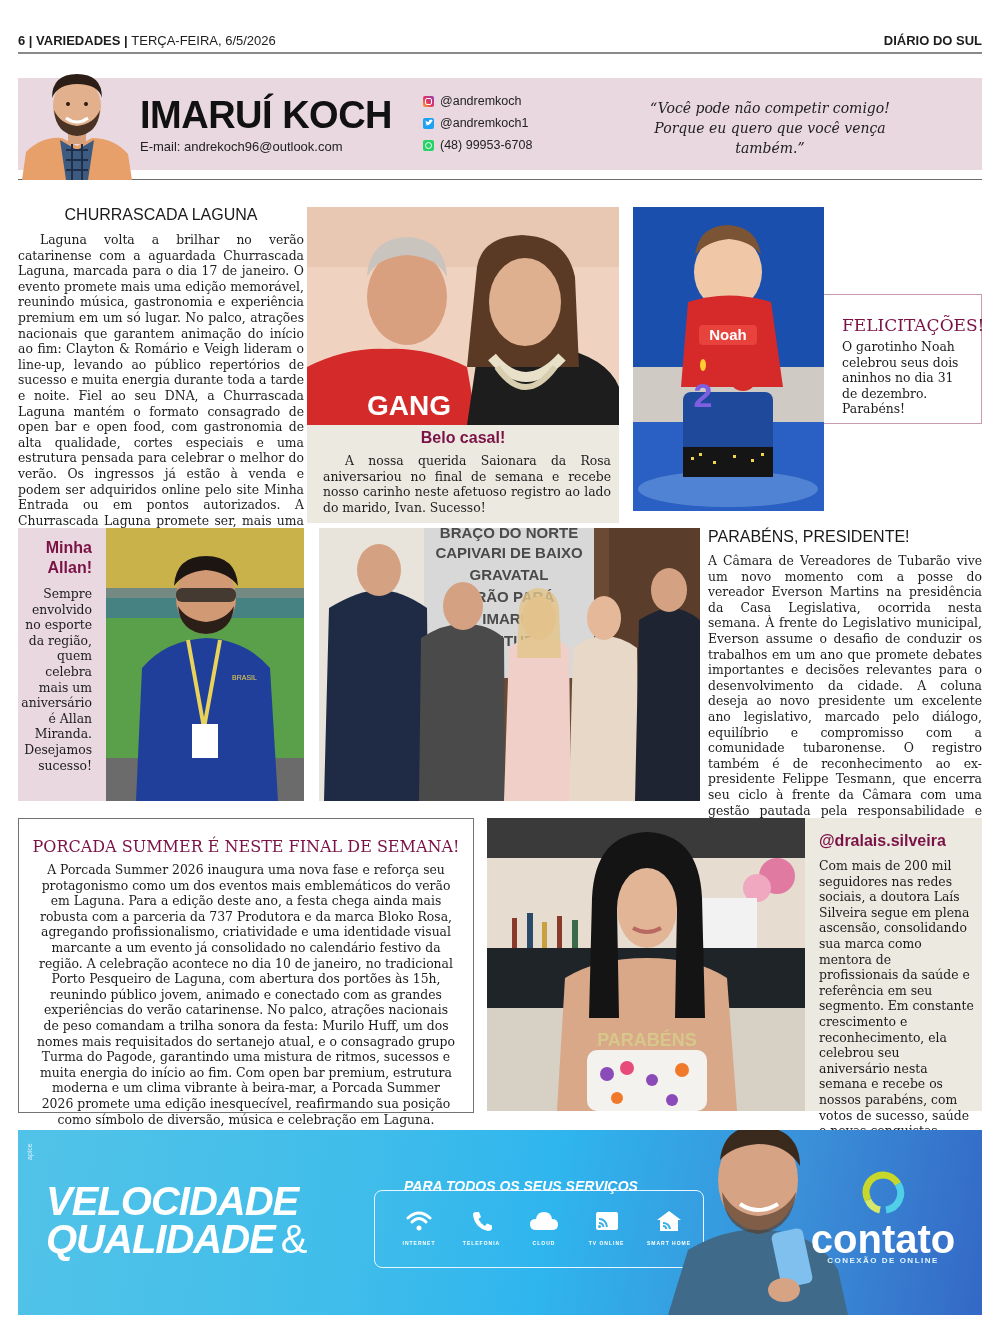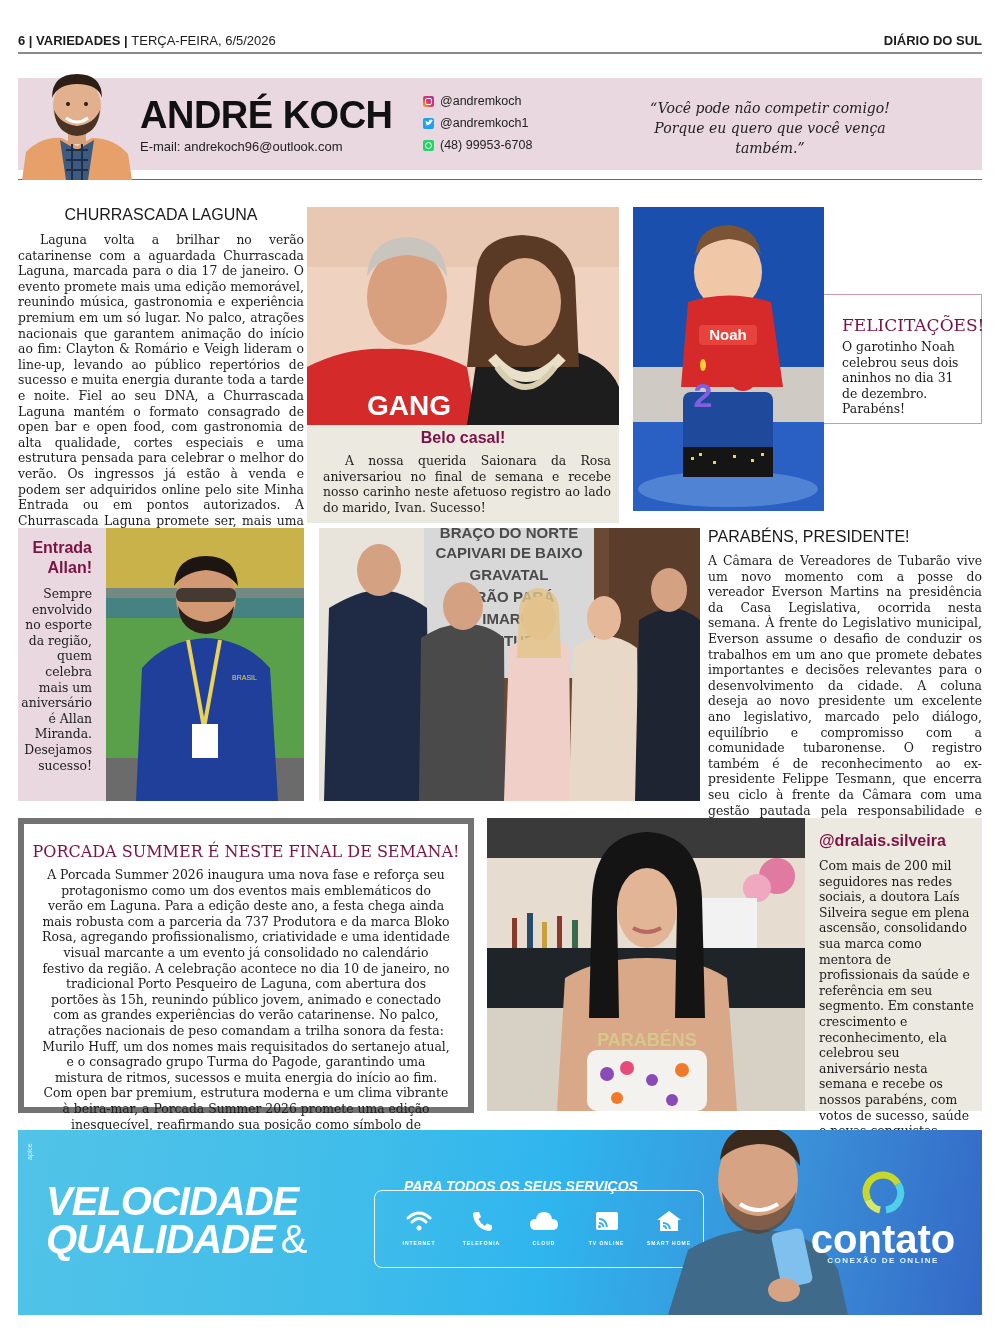--- a/index.html
+++ b/index.html
@@ -73,21 +73,21 @@
     <path d="M32 44 Q34 68 55 70 Q76 68 78 44 Q72 58 55 60 Q38 58 32 44 Z" fill="#4a3325"></path>
 
     <path d="M30 32 Q30 8 55 8 Q80 8 80 32 Q76 18 55 18 Q36 18 30 32 Z" fill="#2c1e16"></path>
 
     <path d="M44 52 Q55 60 66 52" stroke="#fff" stroke-width="3" fill="none"></path>
     <circle cx="46" cy="38" r="2" fill="#2a1a12"></circle>
       <circle cx="64" cy="38" r="2" fill="#2a1a12"></circle>
   </svg>
 </div>
 
-<div id="author-name" class="abs sans">ANDRÉ KOCH</div>
+<div id="author-name" class="abs sans">IMARUÍ KOCH</div>
 <div id="author-email" class="abs sans">E-mail: andrekoch96@outlook.com</div>
 
 <div class="abs social sans" style="top:94px;">
   <span class="ico" style="background:linear-gradient(45deg,#f9a825,#e1306c,#8e44ad);">
     <span style="position:absolute;left:2px;top:2px;width:7px;height:7px;border:1.3px solid #fff;border-radius:2px;"></span>
   </span>
   <span>@andremkoch</span>
 </div>
 <div class="abs social sans" style="top:116px;">
   <span class="ico" style="background:#1da1f2;">
@@ -163,21 +163,21 @@
   </svg>
 </div>
 <div class="abs" style="left:824px; top:294px; width:158px; height:130px; border:1px solid #c99ab0; border-left:none; background:#fff;">
   <div class="serif wine" style="margin:20px 0 0 18px; font-size:17px;">FELICITAÇÕES!</div>
   <div class="serif" style="margin:4px 10px 0 18px; font-size:12.4px; line-height:15.6px;">O garotinho Noah celebrou seus dois aninhos no dia 31 de dezembro. Parabéns!</div>
 </div>
 
 <div class="abs" style="left:18px; top:528px; width:286px; height:273px; background:#e9d8df;"></div>
 <div class="abs" style="left:18px; top:538px; width:74px; text-align:right;">
   <div class="sans wine" style="font-size:16px; font-weight:700; line-height:20px;">
-    <div>Entrada</div>
+    <div>Minha</div>
     <div>Allan!</div>
   </div>
   <div class="serif" style="margin-top:8px; font-size:12.4px; line-height:15.6px; text-align:right;">Sempre envolvido no esporte da região, quem celebra mais um aniversário é Allan Miranda. Desejamos sucesso!</div>
 </div>
 <div class="photo" style="left:106px; top:528px; width:198px; height:273px;">
   <svg width="198" height="273" viewBox="0 0 198 273">
     <rect width="198" height="273" fill="#5aa04a"></rect>
     <rect width="198" height="70" fill="#c9b24a"></rect>
     <rect y="60" width="198" height="30" fill="#3b6ea8" opacity="0.6"></rect>
     <rect y="230" width="198" height="43" fill="#6b6b6b"></rect>
@@ -218,21 +218,21 @@
       <path d="M250 273 L254 120 Q270 108 285 108 Q302 108 318 120 L320 273 Z" fill="#e8d8c8"></path>
       <ellipse cx="285" cy="90" rx="17" ry="22" fill="#e4b898"></ellipse>
       <path d="M316 273 L320 92 Q340 80 352 80 Q366 80 381 92 L381 273 Z" fill="#1f2433"></path>
       <ellipse cx="350" cy="62" rx="18" ry="22" fill="#d4a282"></ellipse>
     </g>
   </svg>
 </div>
 <div class="abs kicker" style="left:708px; top:528px; width:274px;">PARABÉNS, PRESIDENTE!</div>
 <div class="abs body-text" style="left:708px; top:553px; width:274px;">A Câmara de Vereadores de Tubarão vive um novo momento com a posse do vereador Everson Martins na presidência da Casa Legislativa, ocorrida nesta semana. À frente do Legislativo municipal, Everson assume o desafio de conduzir os trabalhos em um ano que promete debates importantes e decisões relevantes para o desenvolvimento da cidade. A coluna deseja ao novo presidente um excelente ano legislativo, marcado pelo diálogo, equilíbrio e compromisso com a comunidade tubaronense. O registro também é de reconhecimento ao ex-presidente Felippe Tesmann, que encerra seu ciclo à frente da Câmara com uma gestão pautada pela responsabilidade e dedicação ao Legislativo, deixando sua contribuição à história recente do parlamento municipal.</div>
 
-<div class="abs" style="left:18px; top:818px; width:456px; height:295px; border:6px solid #737373;">
+<div class="abs" style="left:18px; top:818px; width:456px; height:295px; border:1px solid #737373;">
   <div class="serif wine" style="text-align:center; margin-top:18px; font-size:16px;">PORCADA SUMMER É NESTE FINAL DE SEMANA!</div>
   <div class="serif" style="margin:6px 18px 0 18px; text-align:center; font-size:12.4px; line-height:15.6px;">A Porcada Summer 2026 inaugura uma nova fase e reforça seu protagonismo como um dos eventos mais emblemáticos do verão em Laguna. Para a edição deste ano, a festa chega ainda mais robusta com a parceria da 737 Produtora e da marca Bloko Rosa, agregando profissionalismo, criatividade e uma identidade visual marcante a um evento já consolidado no calendário festivo da região. A celebração acontece no dia 10 de janeiro, no tradicional Porto Pesqueiro de Laguna, com abertura dos portões às 15h, reunindo público jovem, animado e conectado com as grandes experiências do verão catarinense. No palco, atrações nacionais de peso comandam a trilha sonora da festa: Murilo Huff, um dos nomes mais requisitados do sertanejo atual, e o consagrado grupo Turma do Pagode, garantindo uma mistura de ritmos, sucessos e muita energia do início ao fim. Com open bar premium, estrutura moderna e um clima vibrante à beira-mar, a Porcada Summer 2026 promete uma edição inesquecível, reafirmando sua posição como símbolo de diversão, música e celebração em Laguna.</div>
 </div>
 
 <div class="photo" style="left:487px; top:818px; width:318px; height:293px;">
   <svg width="318" height="293" viewBox="0 0 318 293">
     <rect width="318" height="293" fill="#d7d0c4"></rect>
     <rect width="318" height="40" fill="#3a3a3a"></rect>
     <rect y="40" width="318" height="90" fill="#e6ddd0"></rect>
     <rect y="130" width="318" height="60" fill="#1e2428"></rect>

